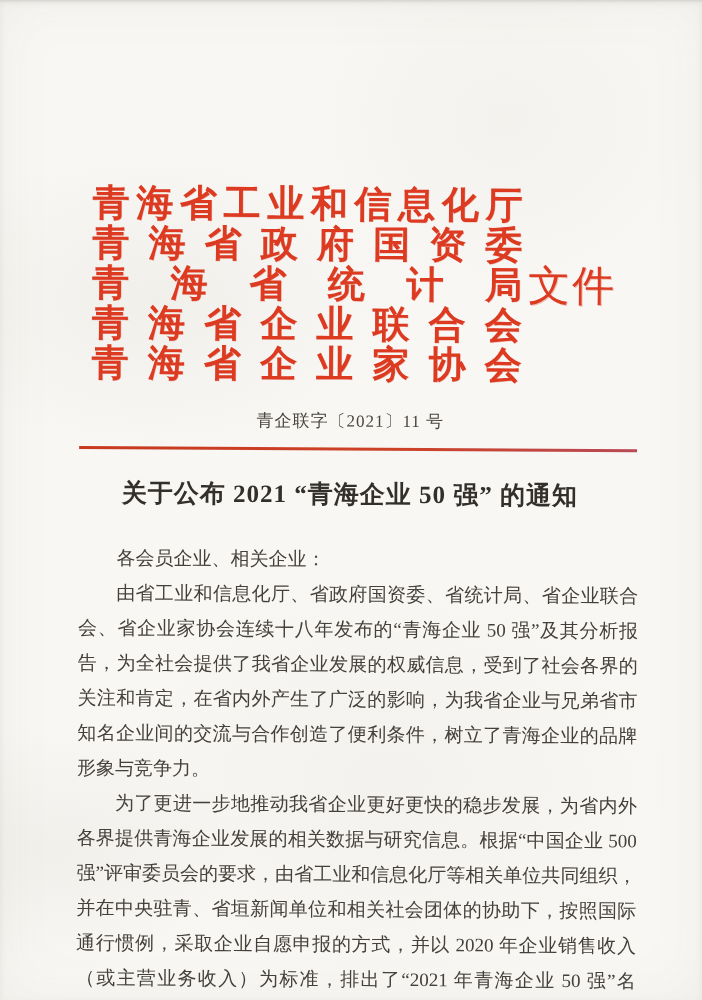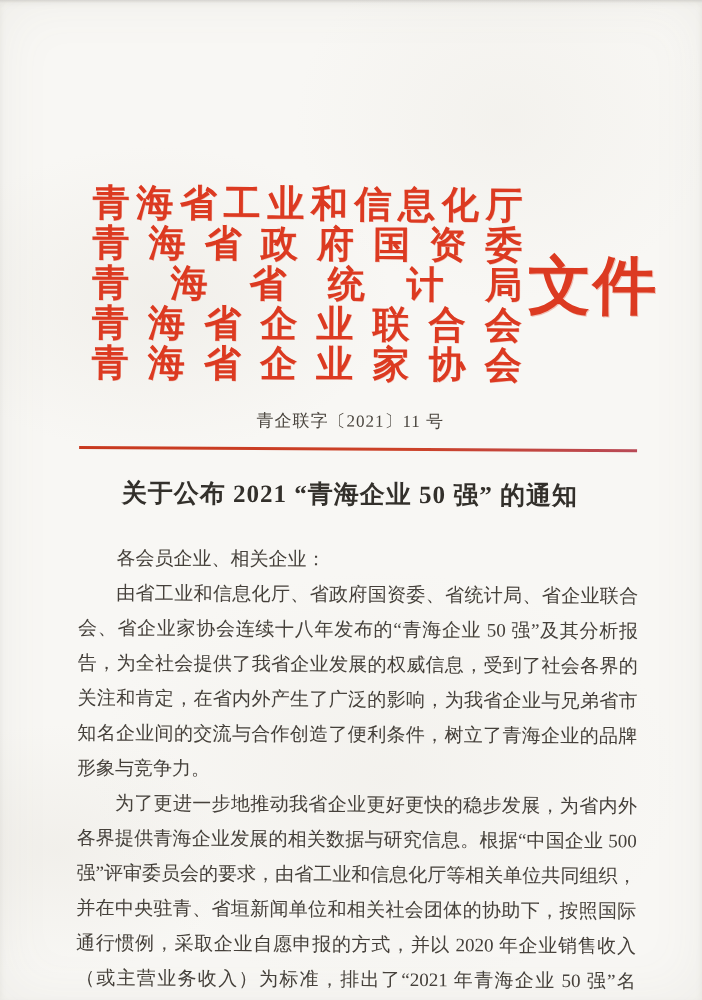--- a/index.html
+++ b/index.html
@@ -50,22 +50,22 @@
     justify-content: space-between;
     height: 40px;
     line-height: 40px;
     font-size: 37px;
     font-weight: bold;
     white-space: nowrap;
     text-shadow: 0.5px 0.5px 0 rgba(220,58,33,0.35);
   }
   .wenjian {
     color: #dc3a21;
-    font-size: 63px;
-    font-weight: bold;
+    font-size: 42px;
+    font-weight: normal;
     line-height: 1;
     margin-left: 6px;
     letter-spacing: 2px;
     text-shadow: 1px 1px 0 rgba(220,58,33,0.3);
     white-space: nowrap;
   }
   
   .doc-number {
     margin-top: 25px;
     text-align: center;

